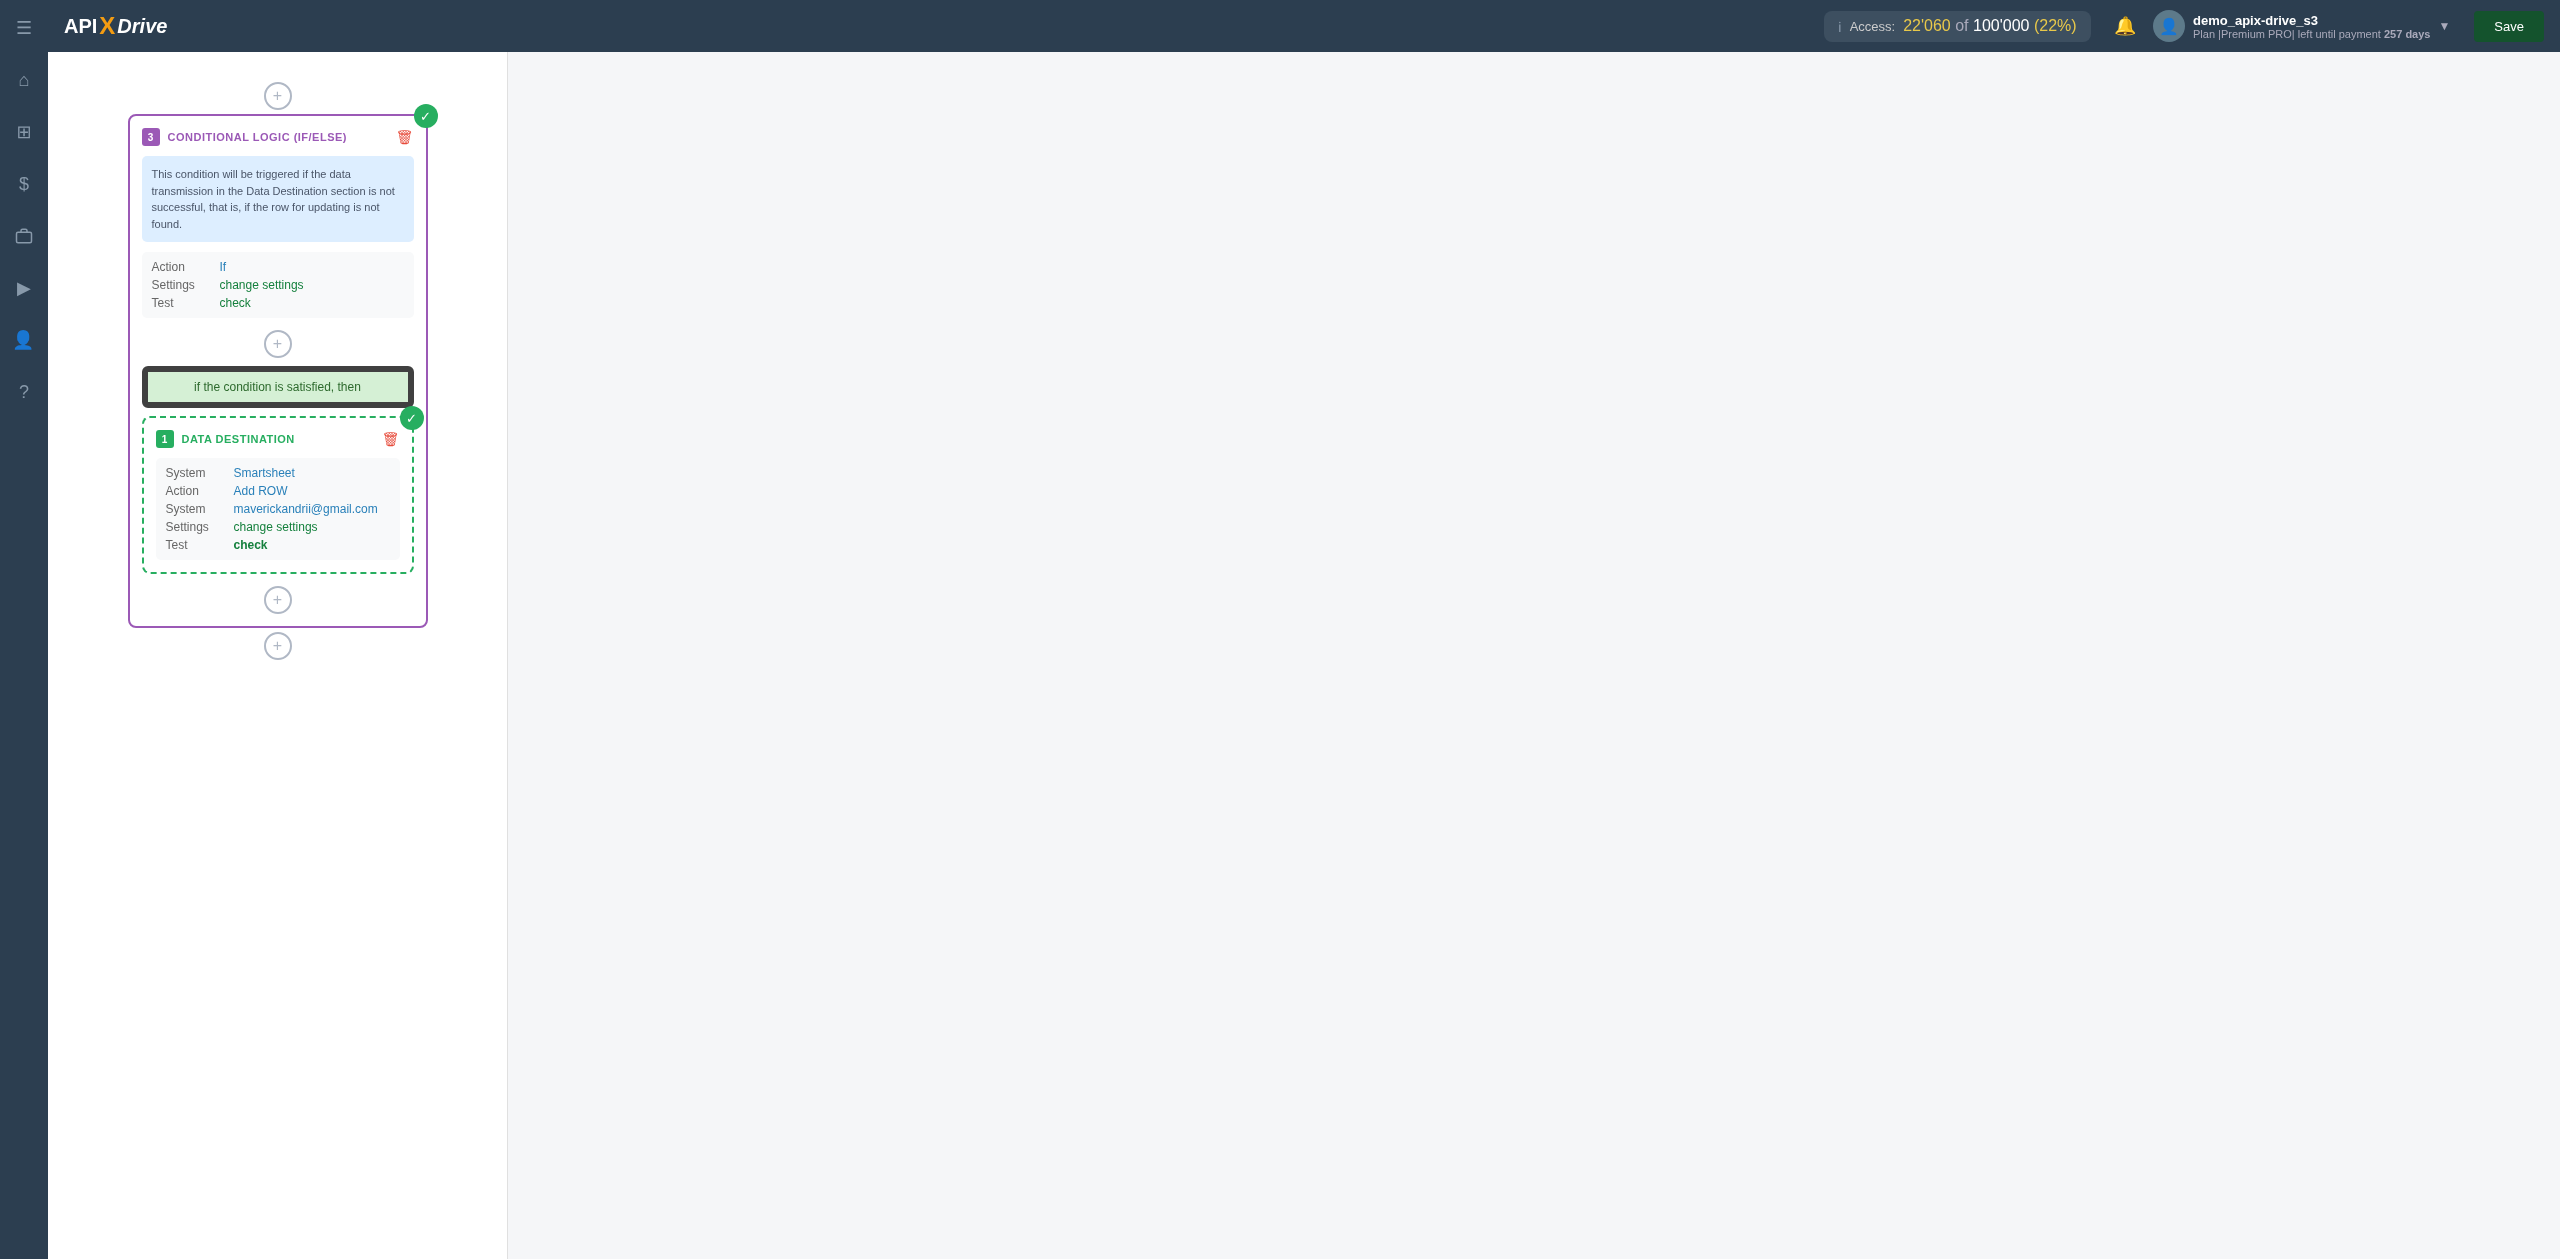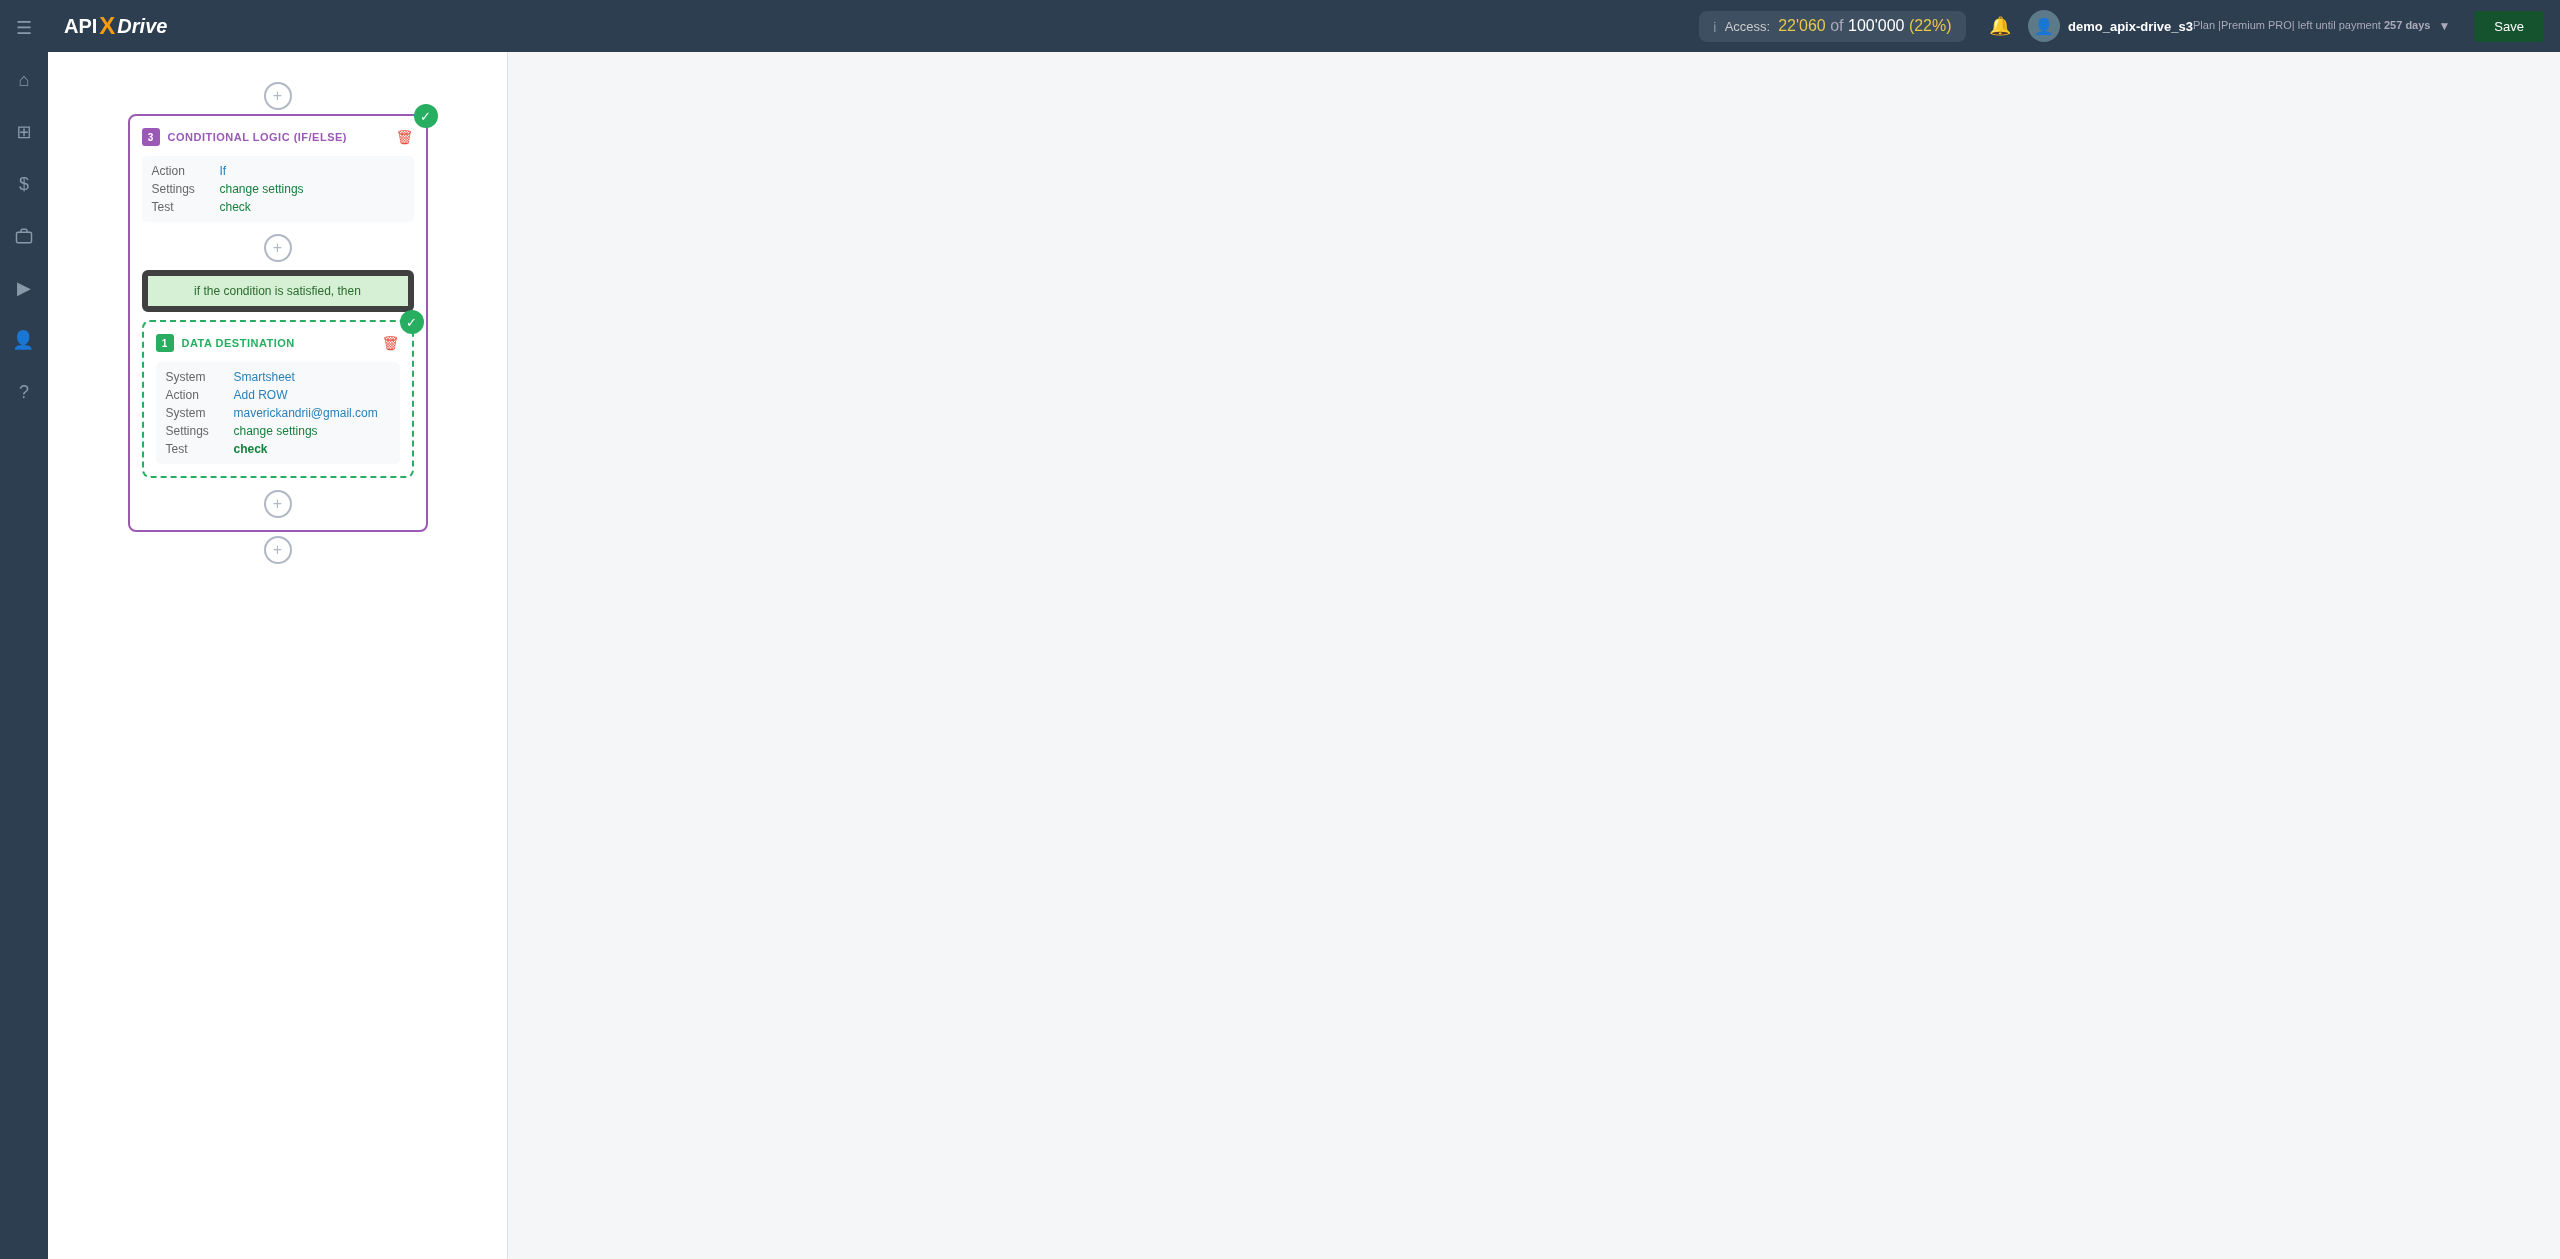--- a/index.html
+++ b/index.html
@@ -96,21 +96,21 @@
       width: 32px;
       height: 32px;
       border-radius: 50%;
       background: #5d7a8a;
       display: flex;
       align-items: center;
       justify-content: center;
       color: #fff;
       font-size: 16px;
     }
-    .user-info { display: flex; flex-direction: row; }
+    .user-info { display: flex; flex-direction: column; }
     .user-name { font-size: 13px; font-weight: bold; color: #fff; }
     .user-plan { font-size: 11px; color: #aab; }
     .header-chevron { color: #aab; font-size: 12px; }
 
     .btn-green {
       background: #14532d;
       color: #fff;
       border: none;
       border-radius: 4px;
       padding: 8px 20px;
@@ -359,20 +359,21 @@
 
         <div class="add-circle">+</div>
 
         <div class="conditional-card">
           <div class="check-badge">✓</div>
           <div class="card-header">
             <div class="card-number">3</div>
             <span class="card-title">CONDITIONAL LOGIC (IF/ELSE)</span>
             <span class="card-delete">🗑</span>
           </div>
+          <div class="condition-description">This condition will be triggered if the data transmission in the Data Destination section is not successful, that is, if the row for updating is not found.</div>
           <div class="card-details">
             <div class="detail-row">
               <span class="detail-label">Action</span>
               <span class="detail-value">If</span>
             </div>
             <div class="detail-row">
               <span class="detail-label">Settings</span>
               <span class="detail-value"><a href="#">change settings</a></span>
             </div>
             <div class="detail-row">

